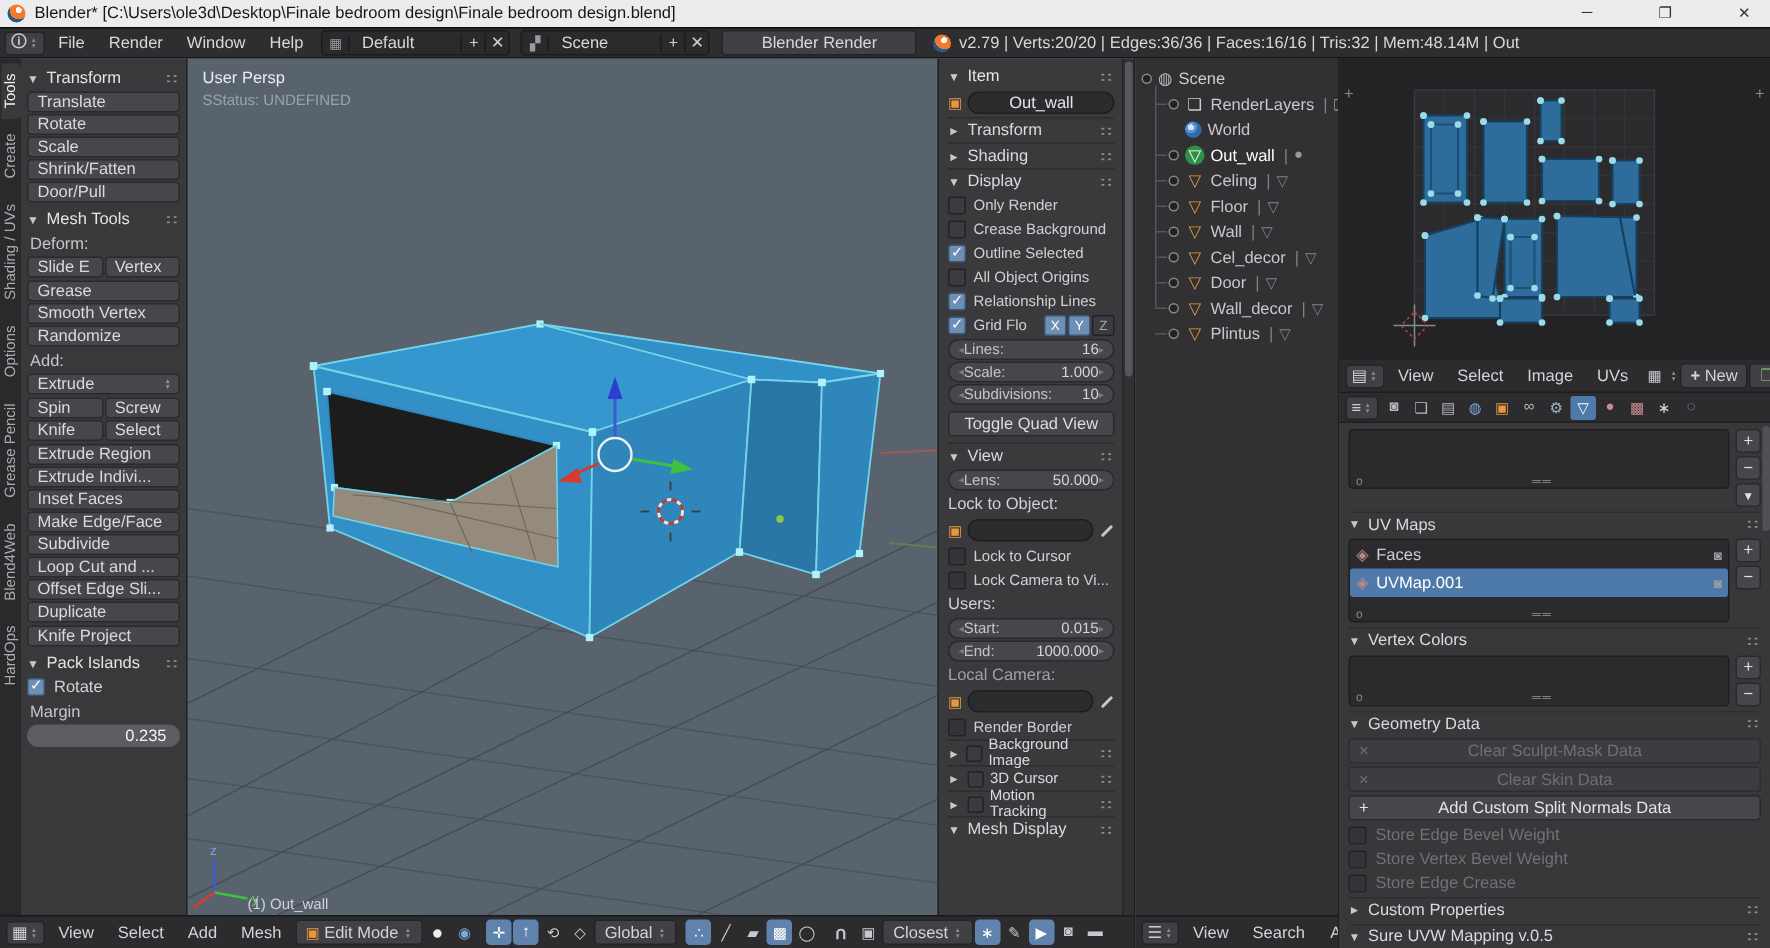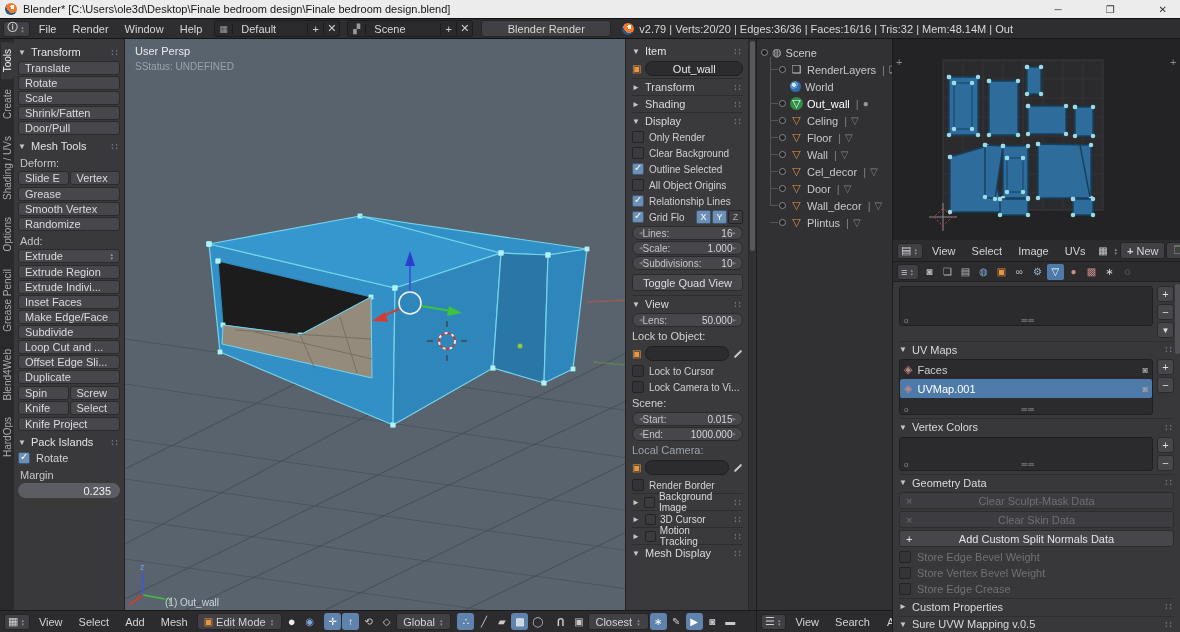--- a/index.html
+++ b/index.html
@@ -223,39 +223,39 @@
                 <div class="tbtn">Smooth Vertex</div>
                 <div class="tbtn">Randomize</div>
               </div>
             <div class="slabel">Add:</div>
             <div class="tbtn">
                 <span>Extrude</span>
                 <span class="stepside">▴<br>▾</span>
               </div>
             <div>
 
+            <div class="bpair">
+                  <div class="tbtn">Spin</div>
+                  <div class="tbtn">Screw</div>
+                </div>
+                <div class="bpair">
+                  <div class="tbtn">Knife</div>
+                  <div class="tbtn">Select</div>
+                </div>
+              </div>
+            <div>
+
             <div class="tbtn">Extrude Region</div>
                 <div class="tbtn">Extrude Indivi...</div>
                 <div class="tbtn">Inset Faces</div>
                 <div class="tbtn">Make Edge/Face</div>
                 <div class="tbtn">Subdivide</div>
                 <div class="tbtn">Loop Cut and ...</div>
                 <div class="tbtn">Offset Edge Sli...</div>
                 <div class="tbtn">Duplicate</div>
-              </div>
-            <div>
-
-            <div class="bpair">
-                  <div class="tbtn">Spin</div>
-                  <div class="tbtn">Screw</div>
-                </div>
-                <div class="bpair">
-                  <div class="tbtn">Knife</div>
-                  <div class="tbtn">Select</div>
-                </div>
               </div>
             <div class="tbtn">Knife Project</div>
             <div class="phdr">
                 <span class="arr">▼</span>
                 <span>Pack Islands</span>
                 <span class="grip"></span>
               </div>
             <div class="chkrow" data-state="on">
                 <span class="chk"></span>
                 <span>Rotate</span>
@@ -371,21 +371,21 @@
                   <span class="grip"></span>
                 </div>
               <div>
 
               <div class="nprow" data-state="off">
                     <span class="chk"></span>
                     <span class="small">Only Render</span>
                   </div>
                   <div class="nprow" data-state="off">
                     <span class="chk"></span>
-                    <span class="small">Clear Background</span>
+                    <span class="small">Crease Background</span>
                   </div>
                   <div class="nprow" data-state="on">
                     <span class="chk"></span>
                     <span class="small">Outline Selected</span>
                   </div>
                   <div class="nprow" data-state="off">
                     <span class="chk"></span>
                     <span class="small">All Object Origins</span>
                   </div>
                   <div class="nprow" data-state="on">
@@ -446,21 +446,21 @@
 
               <div class="nprow" data-state="disabled">
                     <span class="chk"></span>
                     <span class="small">Lock to Cursor</span>
                   </div>
                   <div class="nprow" data-state="disabled">
                     <span class="chk"></span>
                     <span class="small">Lock Camera to Vi...</span>
                   </div>
                 </div>
-              <div class="nprow">Scene:</div>
+              <div class="nprow">Users:</div>
               <div>
 
               <div class="numf">
                     <span class="sa">◂</span>
                     <span class="nl">Start:</span>
                     <span class="nv">0.015</span>
                     <span class="sa">▸</span>
                   </div>
                   <div class="numf">
                     <span class="sa">◂</span>

